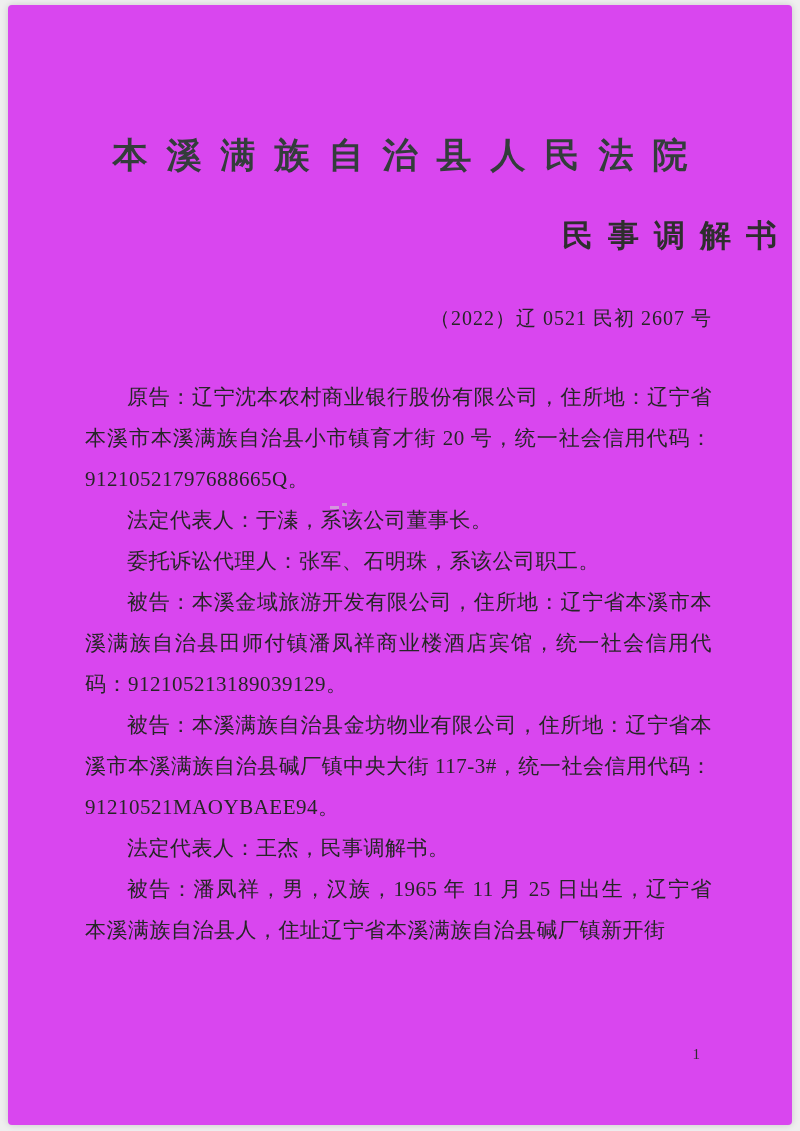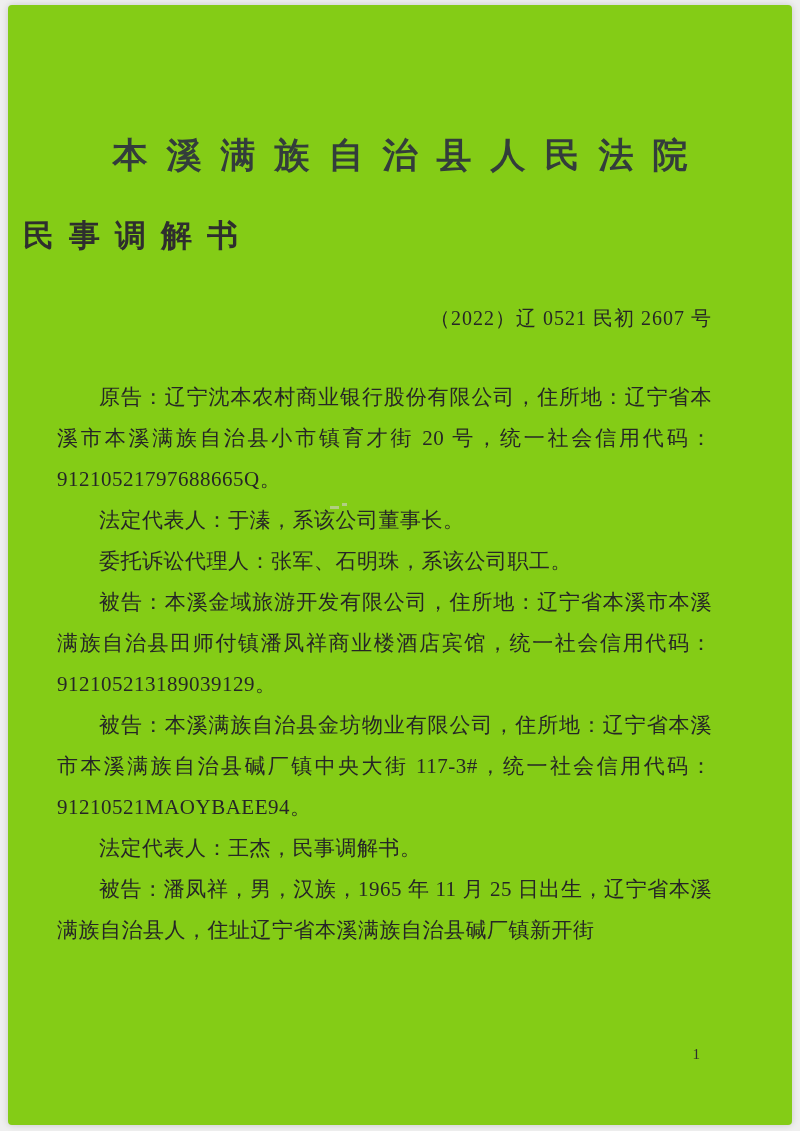--- a/index.html
+++ b/index.html
@@ -9,56 +9,56 @@
     height: 1131px;
     background: #efefef;
     font-family: "Liberation Serif", "DejaVu Serif", serif;
   }
   .paper {
     position: absolute;
     left: 8px;
     top: 5px;
     width: 784px;
     height: 1120px;
-    background: #84cc16;
+    background: #d946ef;
     border-radius: 4px;
     box-shadow: 0 0 7px rgba(0,0,0,0.16);
     overflow: hidden;
   }
   .court-name {
     margin: 130px 0 0 0;
     text-align: center;
     font-size: 35px;
     line-height: 42px;
     font-weight: 700;
     letter-spacing: 19px;
     text-indent: 19px;
     color: #333d3b;
   }
   .doc-type {
     margin: 40px 0 0 0;
-    text-align: left;
+    text-align: right;
     font-size: 31px;
     line-height: 38px;
     font-weight: 700;
     letter-spacing: 15px;
     text-indent: 15px;
     color: #2e2e2e;
   }
   .case-no {
     margin: 50px 80px 0 0;
     text-align: right;
     font-size: 20px;
     line-height: 27px;
     letter-spacing: 1px;
     color: #262626;
     padding-left: 44px;
   }
   .doc-body {
-    margin: 45px 80px 0 49px;
+    margin: 45px 80px 0 77px;
     font-size: 21px;
     line-height: 41px;
     text-align: justify;
     letter-spacing: 0.5px;
     color: #262626;
   }
   .doc-body p {
     margin: 0;
     text-indent: 2em;
   }

